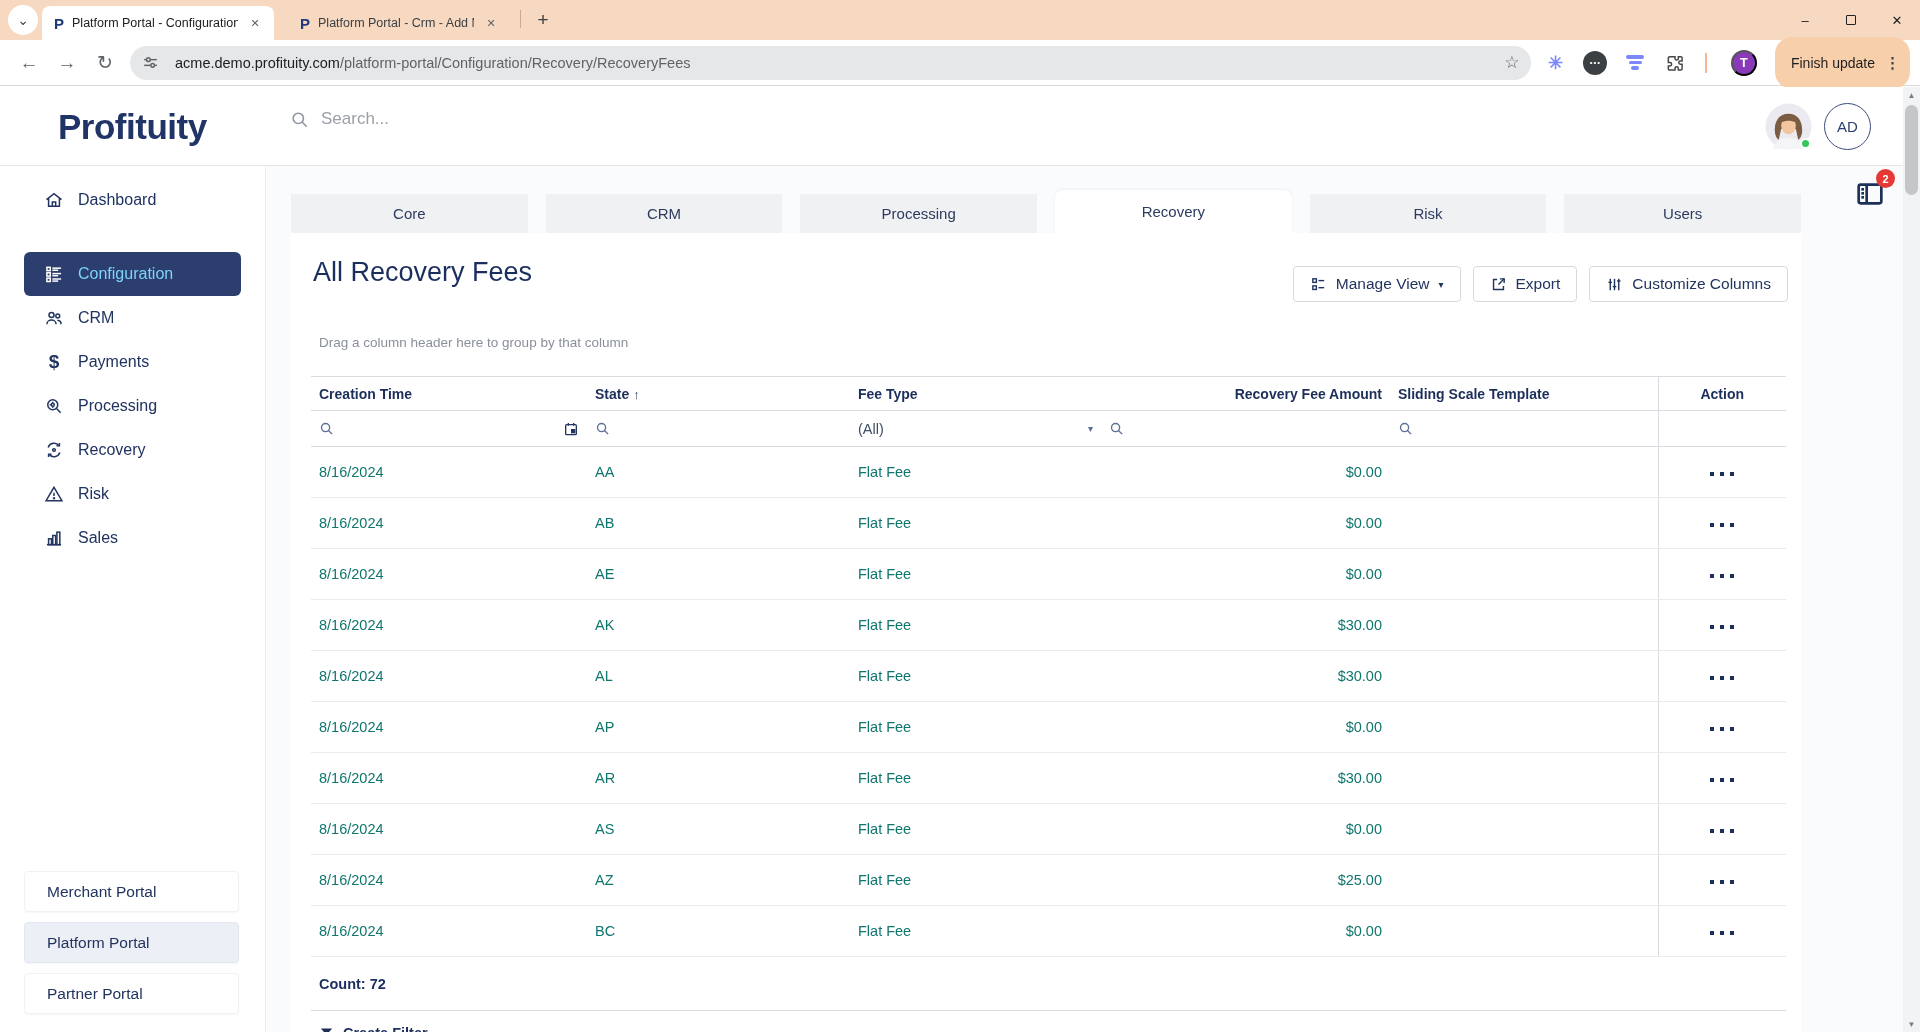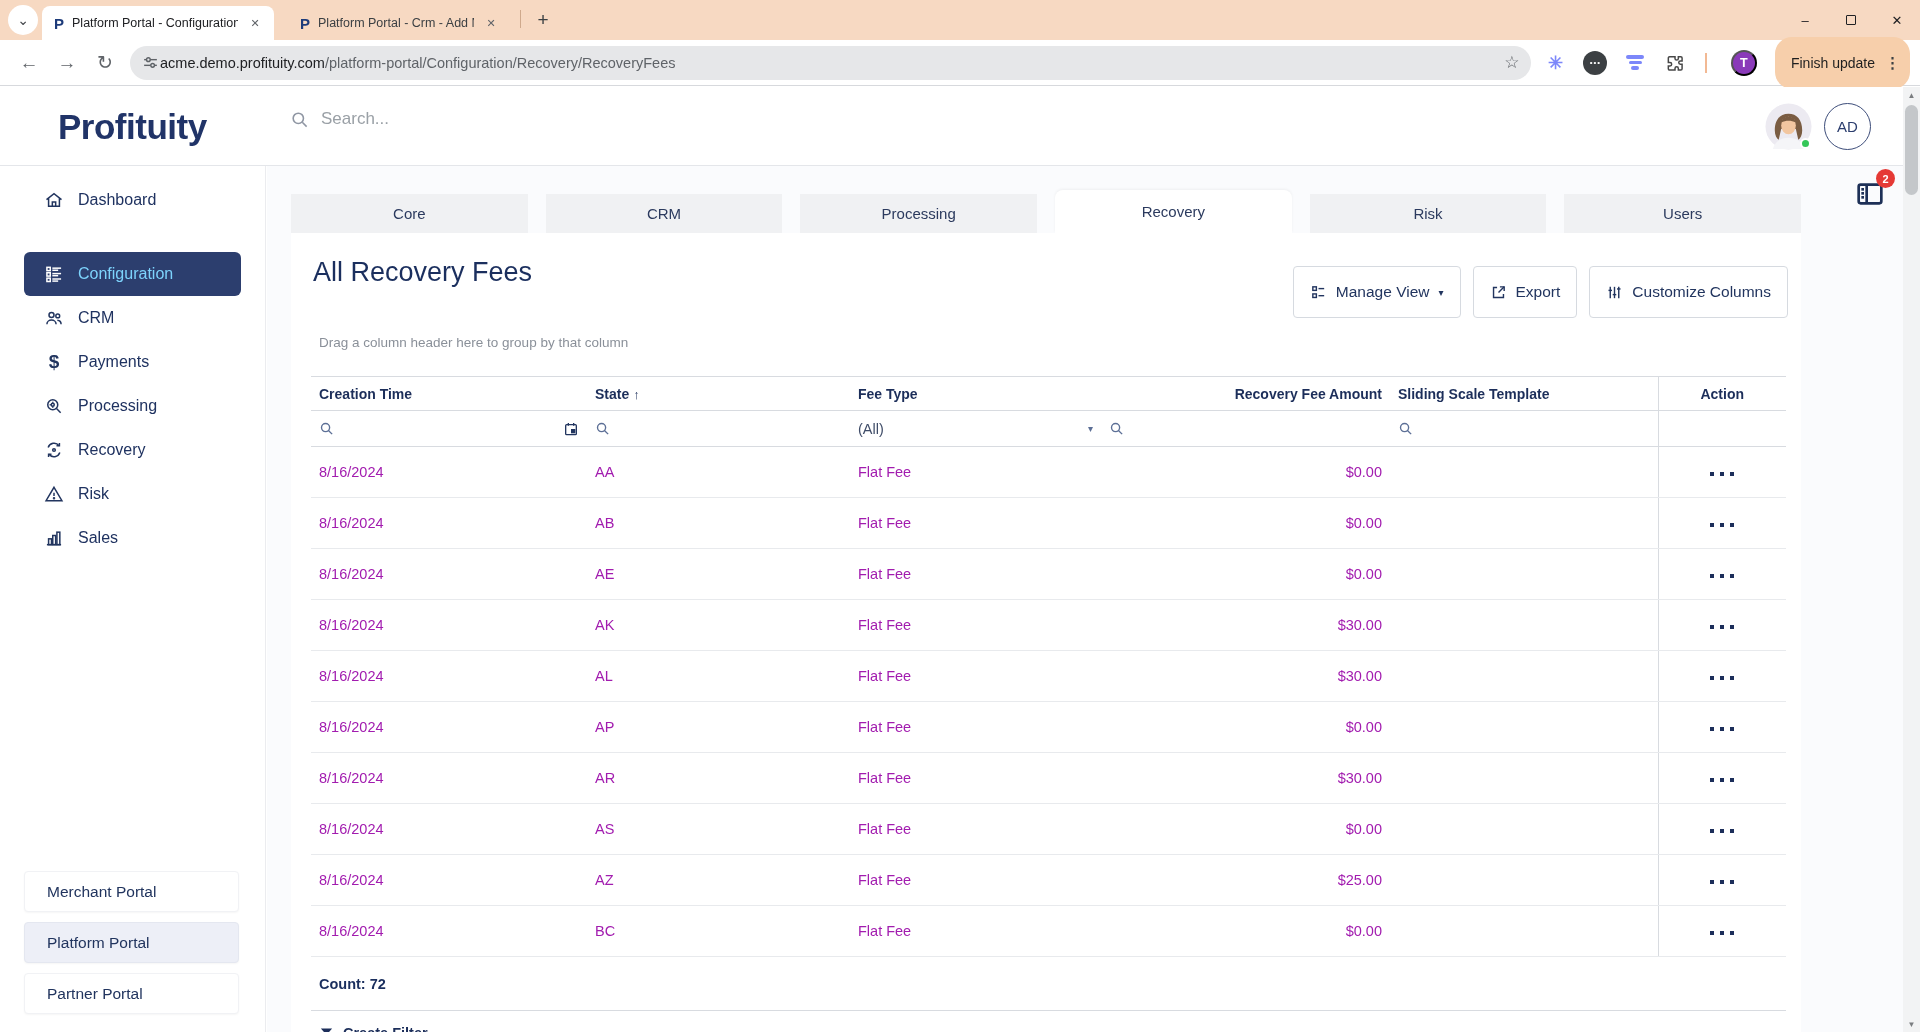--- a/index.html
+++ b/index.html
@@ -18,21 +18,21 @@
   .newtab { border:none; background:transparent; font-size:19px; color:#3c4043; width:28px; height:28px; margin:0 0 6px 8px; cursor:pointer; }
   .tab-divider { width:1px; height:18px; background:#cfa98c; margin-bottom:12px; margin-left:10px; }
   .wincontrols { position:absolute; right:0; top:0; height:40px; display:flex; }
   .winbtn { width:46px; height:40px; border:none; background:transparent; font-size:13px; color:#202124; cursor:pointer; display:flex; align-items:center; justify-content:center; }
   .winbtn .sq { width:10px; height:10px; border:1.2px solid #202124; border-radius:1px; display:block; }
 
   
   .toolbar { position:absolute; left:0; top:40px; width:1920px; height:46px; background:#ffffff; border-bottom:1px solid #d7d9dd; display:flex; align-items:center; padding:0 10px; }
   .navbtn { border:none; background:transparent; font-size:19px; color:#5f6368; width:38px; height:36px; border-radius:50%; cursor:pointer; }
   .urlbar { flex:1; height:34px; background:#e6e7e9; border-radius:17px; margin:0 10px 0 6px; display:flex; align-items:center; padding:0 12px; }
-  .url-text { flex:1; font-size:14.5px; white-space:nowrap; overflow:hidden; margin-left:1px; }
+  .url-text { flex:1; font-size:14.5px; white-space:nowrap; overflow:hidden; margin-left:16px; }
   .url-domain { color:#202124; }
   .url-path { color:#5f6368; }
   .star-btn { border:none; background:transparent; font-size:17px; color:#5f6368; cursor:pointer; }
   .ext-icons { display:flex; align-items:center; gap:12px; margin-right:10px; }
   .ext-btn { border:none; background:transparent; cursor:pointer; display:flex; align-items:center; justify-content:center; width:28px; height:28px; }
   .ext-asterisk { color:#7c87fa; font-size:18px; font-weight:bold; }
   .ext-dots-circle { width:24px; height:24px; border-radius:50%; background:#3c4043; color:#fff; font-size:8px; letter-spacing:1px; display:flex; align-items:center; justify-content:center; }
   .funnel-bars span { display:block; height:3.5px; background:#7c87fa; border-radius:2px; margin:2px auto; }
   .fb1{width:18px;} .fb2{width:13px;} .fb3{width:8px;}
   .tb-sep { width:1.5px; height:20px; background:#f2b994; margin:0 4px; }
@@ -66,29 +66,29 @@
 
   
   .tabsrow { position:absolute; left:24px; top:24px; width:1510px; height:43px; display:flex; align-items:flex-end; gap:18px; }
   .stab { flex:1; height:39px; background:#f0f1f3; display:flex; align-items:center; justify-content:center; font-size:15px; color:#2b3a5e; cursor:pointer; }
   .stab.active { height:43px; background:#fff; border-radius:8px 8px 0 0; box-shadow:0 -1px 3px rgba(0,0,0,0.05); }
 
   
   .card { position:absolute; left:24px; top:67px; width:1510px; bottom:0; background:#fff; }
   .page-title { position:absolute; left:22px; top:24px; font-size:27px; color:#1b2f5e; }
   .actions { position:absolute; right:13px; top:33px; display:flex; gap:12px; }
-  .act-btn { height:52px; background:#fff; border:1px solid #d6dae0; border-radius:4px; display:flex; align-items:center; gap:9px; padding:0 16px; font-size:15.5px; color:#22355f; cursor:pointer; font-family:inherit; }
+  .act-btn { height:36px; background:#fff; border:1px solid #d6dae0; border-radius:4px; display:flex; align-items:center; gap:9px; padding:0 16px; font-size:15.5px; color:#22355f; cursor:pointer; font-family:inherit; }
   .group-hint { position:absolute; left:28px; top:102px; font-size:13.5px; color:#8a9099; }
 
   
   .tablewrap { position:absolute; left:20px; top:143px; width:1475px; }
   table { border-collapse:collapse; width:1475px; table-layout:fixed; }
   thead .hrow td { border-top:1px solid #d8dbe0; border-bottom:1px solid #d8dbe0; height:34px; font-weight:bold; font-size:14px; color:#1c2e5a; padding:0 8px; }
   thead .frow td { border-bottom:1px solid #d8dbe0; height:36px; padding:0 8px; }
-  tbody td { border-bottom:1px solid #e8eaed; height:51px; font-size:14.5px; color:#a21caf; padding:0 8px; }
+  tbody td { border-bottom:1px solid #e8eaed; height:51px; font-size:14.5px; color:#0f766e; padding:0 8px; }
   td.amt, thead td.amt { text-align:right; }
   td.act-col, thead td.act-col { border-left:1px solid #d8dbe0; text-align:center; }
   .filter-cell { display:flex; align-items:center; gap:8px; }
   .filter-cell .spacer { flex:1; }
   .all-text { font-size:14.5px; color:#3f4c68; }
   .caret { color:#5c6f96; font-size:10px; }
   .sort-arrow { color:#1c2e5a; font-size:13px; margin-left:4px; font-weight:normal; }
   .dots-btn { border:none; background:transparent; cursor:pointer; display:inline-flex; gap:6px; padding:6px; }
   .dots-btn i { width:4px; height:4px; background:#1c2e5a; display:block; }
   .count-row { height:54px; display:flex; align-items:center; padding-left:8px; font-size:14.5px; font-weight:bold; color:#1b2f5e; border-bottom:1px solid #d8dbe0; }

